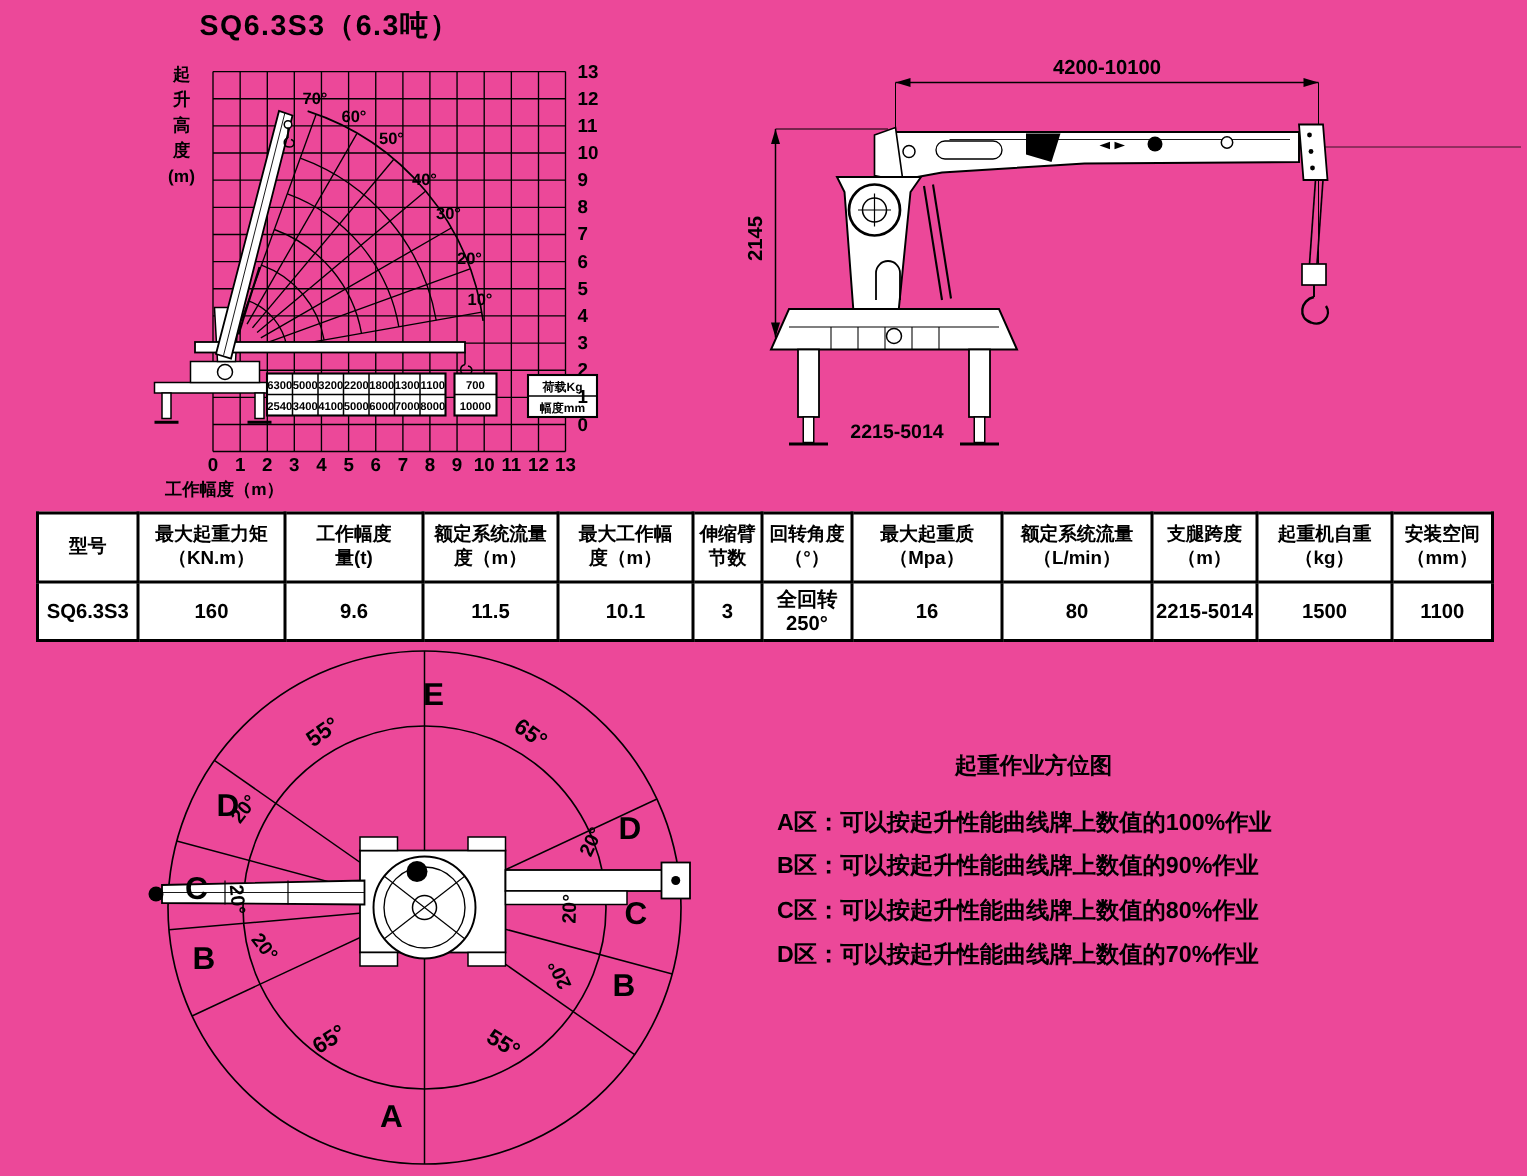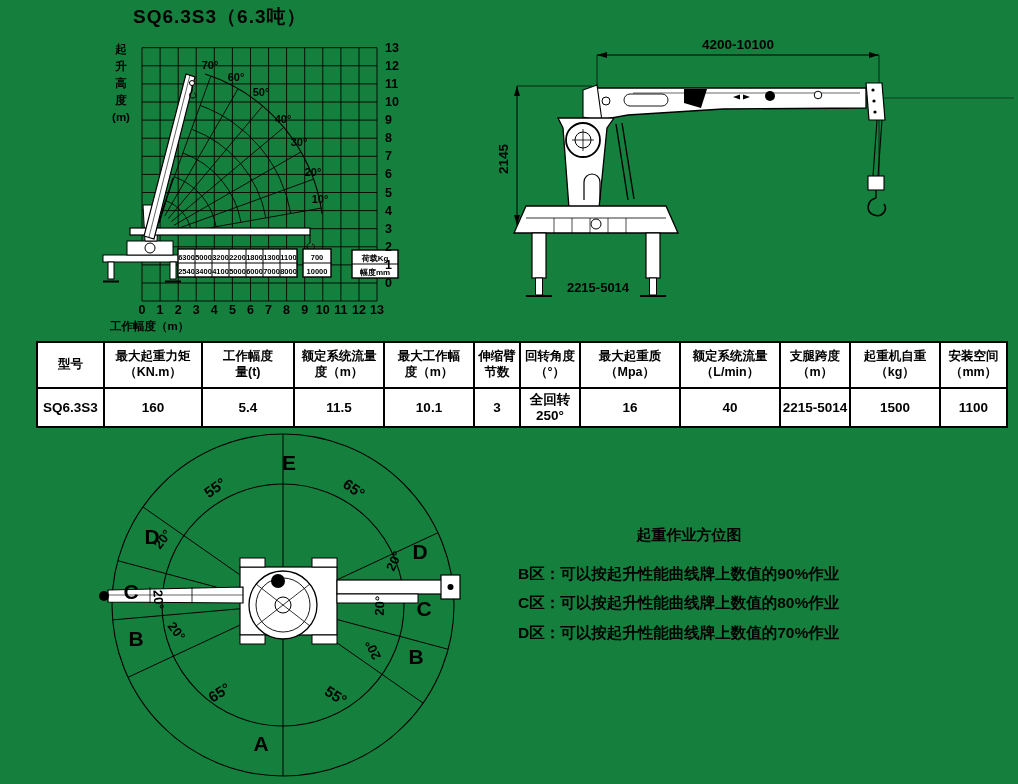--- a/index.html
+++ b/index.html
@@ -1,31 +1,31 @@
 <!DOCTYPE html>
 <html><head>
 <meta charset="utf-8">
 <style>
   html,body{margin:0;padding:0;background:#fff;}
-  .page{position:relative;width:1018px;height:784px;background:#15803d;overflow:hidden;
+  .page{position:relative;width:1018px;height:784px;background:#ec4899;overflow:hidden;
         font-family:"Liberation Sans","DejaVu Sans",sans-serif;color:#000;}
   .abs{position:absolute;}
   .doc-title{left:133px;top:4px;font-size:19px;font-weight:700;letter-spacing:1px;}
   svg{position:absolute;overflow:visible;}
   svg text{font-family:"Liberation Sans","DejaVu Sans",sans-serif;font-weight:700;fill:#000;}
   .ln{stroke:#000;fill:none;}
   
-  table.spec{position:absolute;left:36px;top:341px;border-collapse:collapse;table-layout:fixed;
+  table.spec{position:absolute;left:24px;top:341px;border-collapse:collapse;table-layout:fixed;
              background:#fff;}
   table.spec td{border:2px solid #000;text-align:center;vertical-align:middle;padding:0;
                 font-weight:700;}
   table.spec .hd{font-size:12.5px;line-height:1.25;height:44px;}
   table.spec .vl{font-size:13.5px;line-height:1.15;height:37px;}
   
-  .zone-legend{left:518px;top:501px;width:342px;margin-top:25px;}
+  .zone-legend{left:518px;top:501px;width:342px;}
   .zl-title{text-align:center;font-size:15px;font-weight:700;margin-bottom:14px;}
   .zl-line{font-size:15.5px;font-weight:700;line-height:29.4px;white-space:nowrap;}
 </style>
 </head>
 <body>
 
 <div class="page">
 
   <div class="abs doc-title">SQ6.3S3（6.3吨）</div>
 
@@ -290,30 +290,30 @@
             <div>（kg）</div>
           </td>
       <td class="hd">
             <div>安装空间</div>
             <div>（mm）</div>
           </td>
     </tr>
     <tr>
       <td class="vl">SQ6.3S3</td>
       <td class="vl">160</td>
-      <td class="vl">5.4</td>
+      <td class="vl">9.6</td>
       <td class="vl">11.5</td>
       <td class="vl">10.1</td>
       <td class="vl">3</td>
       <td class="vl">
             <div>全回转</div>
             <div>250°</div>
           </td>
       <td class="vl">16</td>
-      <td class="vl">40</td>
+      <td class="vl">80</td>
       <td class="vl">2215-5014</td>
       <td class="vl">1500</td>
       <td class="vl">1100</td>
     </tr>
   </tbody>
     </table>
 
   <svg class="abs" style="left:88px;top:426px;" width="385" height="358" viewBox="0 0 385 358">
     <g>
       <circle cx="195" cy="179" r="171" class="ln" stroke-width="1.1"></circle>
@@ -379,18 +379,19 @@
       <text transform="translate(66,174) rotate(85)">20°</text>
       <text transform="translate(85,208) rotate(52)">20°</text>
       <text transform="translate(310,137) rotate(-65)">20°</text>
       <text transform="translate(296,180) rotate(-88)">20°</text>
       <text transform="translate(289,222) rotate(-115)">20°</text>
     </g>
   </svg>
 
   <div class="abs zone-legend">
     <div class="zl-title">起重作业方位图</div>
+    <div class="zl-line">A区：可以按起升性能曲线牌上数值的100%作业</div>
     <div class="zl-line">B区：可以按起升性能曲线牌上数值的90%作业</div>
     <div class="zl-line">C区：可以按起升性能曲线牌上数值的80%作业</div>
     <div class="zl-line">D区：可以按起升性能曲线牌上数值的70%作业</div>
   </div>
 
 </div>
 
 </body></html>

